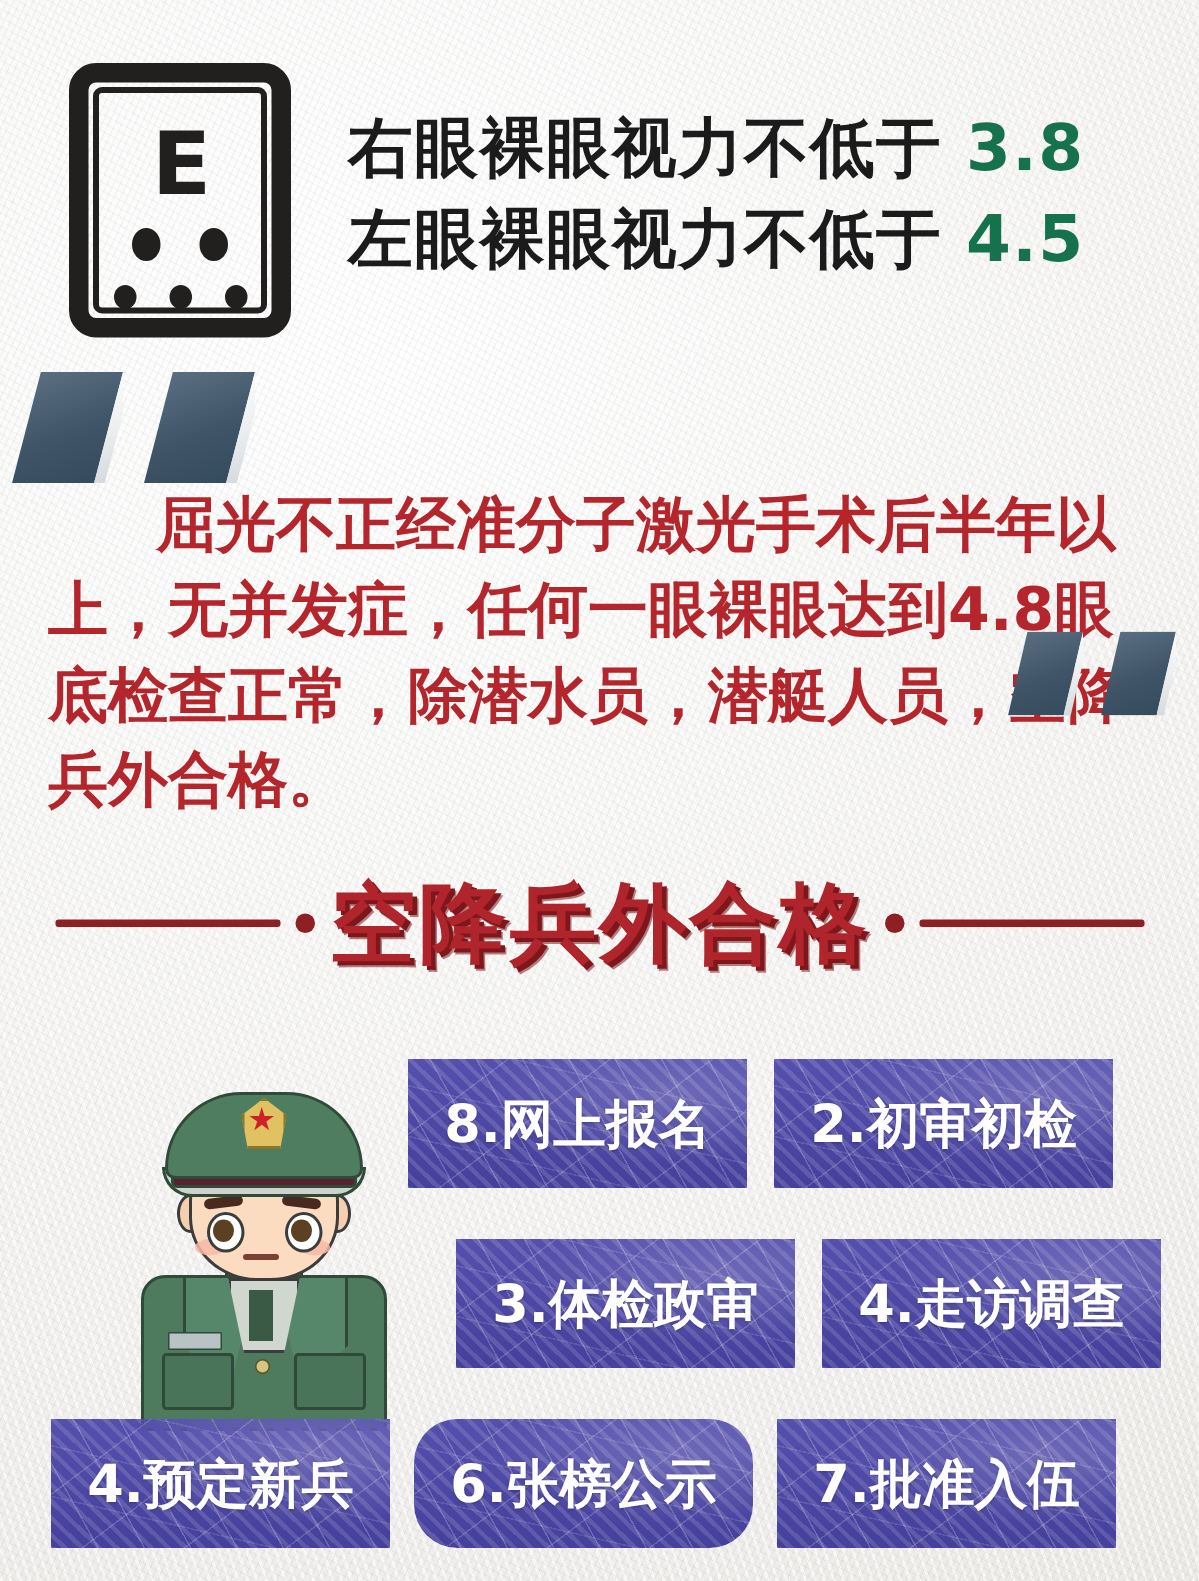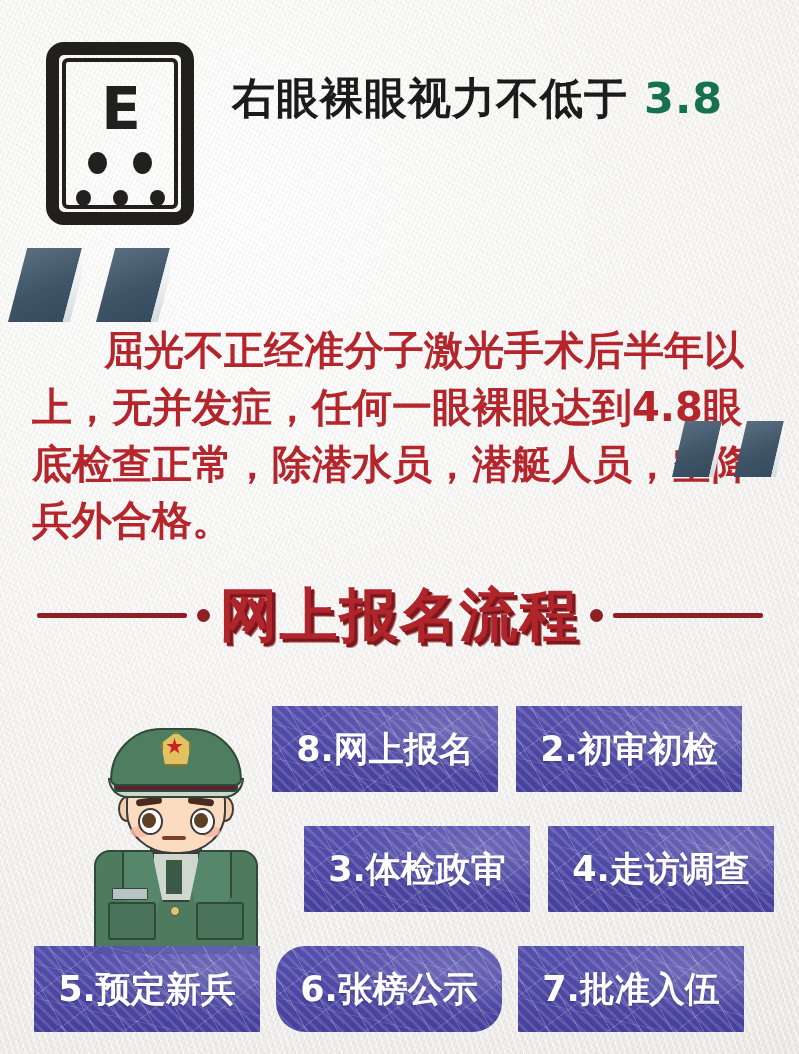--- a/index.html
+++ b/index.html
@@ -277,20 +277,24 @@
         <span class="dot sm"></span>
       </div>
     </div>
   </div>
 
   <div class="vision-line l1">
     <span>右眼裸眼视力不低于</span>
     <span class="vision-value">3.8</span>
   </div>
 
+  <div class="vision-line l2">
+    <span>左眼裸眼视力不低于</span>
+    <span class="vision-value">4.5</span>
+  </div>
 
 </section>
 
 <section id="quote-section" class="layer">
 
   <div class="quote-mark" id="quote-open">
     <span class="q-slab">
         <span class="face"></span>
         <span class="side"></span>
       </span>
@@ -311,21 +315,21 @@
         <span class="face"></span>
         <span class="side"></span>
       </span>
   </div>
 
 </section>
 
 <div id="flow-title-wrap" class="layer">
   <span class="title-rule"></span>
   <span class="title-dot"></span>
-  <h2 id="flow-title">网上报名流程</h2>
+  <h2 id="flow-title">空降兵外合格</h2>
   <span class="title-dot"></span>
   <span class="title-rule"></span>
 </div>
 
 <section id="flow-section" class="layer">
 
   <div id="soldier">
     <span class="s-neck"></span>
     <span class="s-body"></span>
     <span class="s-lapelL"></span>
@@ -355,17 +359,17 @@
     <span class="s-emblem"></span>
     <span class="s-star"></span>
   </div>
 
   <div class="flow-box fb-r1 col-a2">8.网上报名</div>
   <div class="flow-box fb-r1 col-b2">2.初审初检</div>
 
   <div class="flow-box fb-r2 col-a2">3.体检政审</div>
   <div class="flow-box fb-r2 col-b2">4.走访调查</div>
 
-  <div class="flow-box fb-r3 col-a3">5.预定新兵</div>
+  <div class="flow-box fb-r3 col-a3">4.预定新兵</div>
   <div class="flow-box fb-r3 col-b3">6.张榜公示</div>
   <div class="flow-box fb-r3 col-c3">7.批准入伍</div>
 
 </section>
 
 </body></html>

